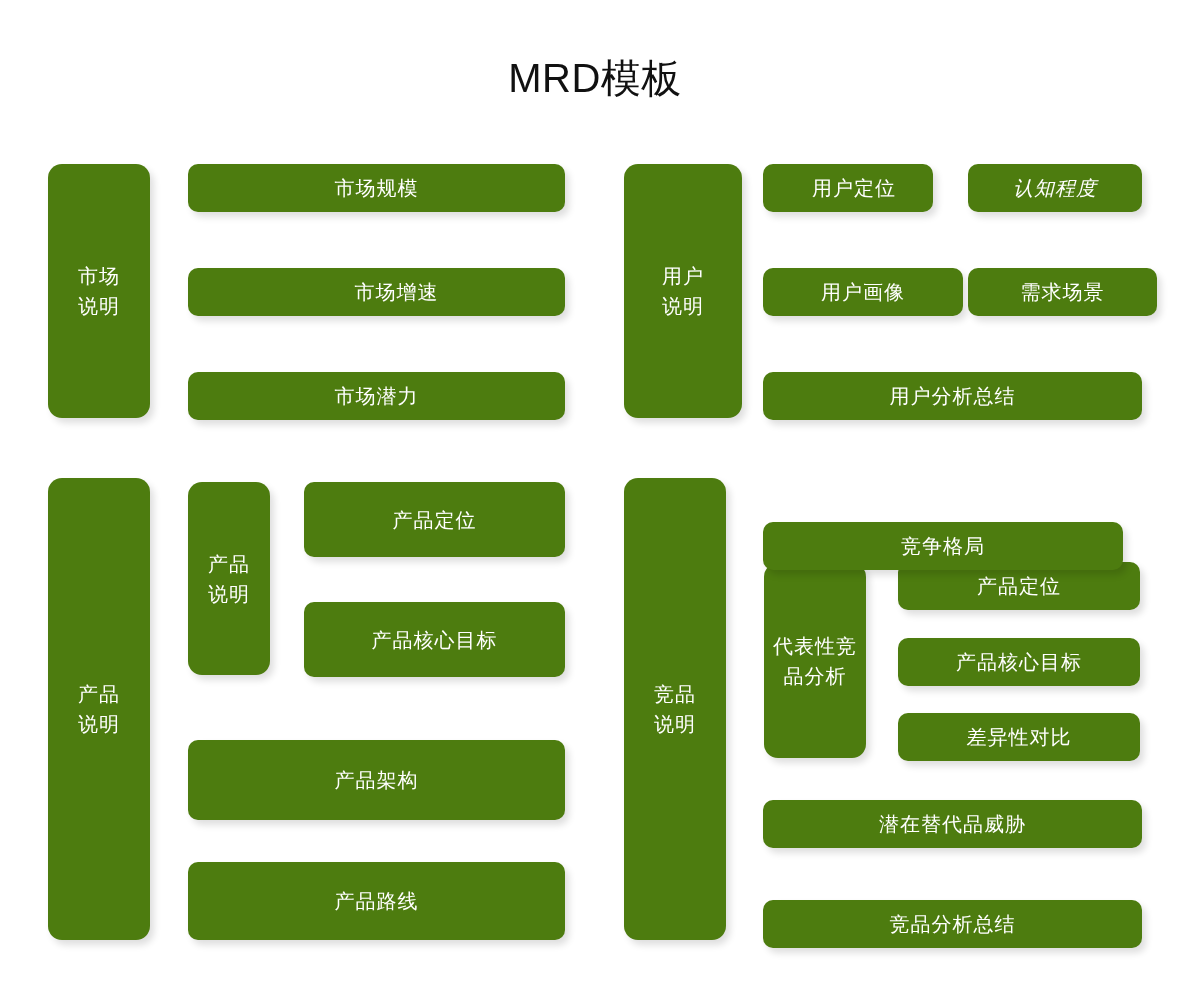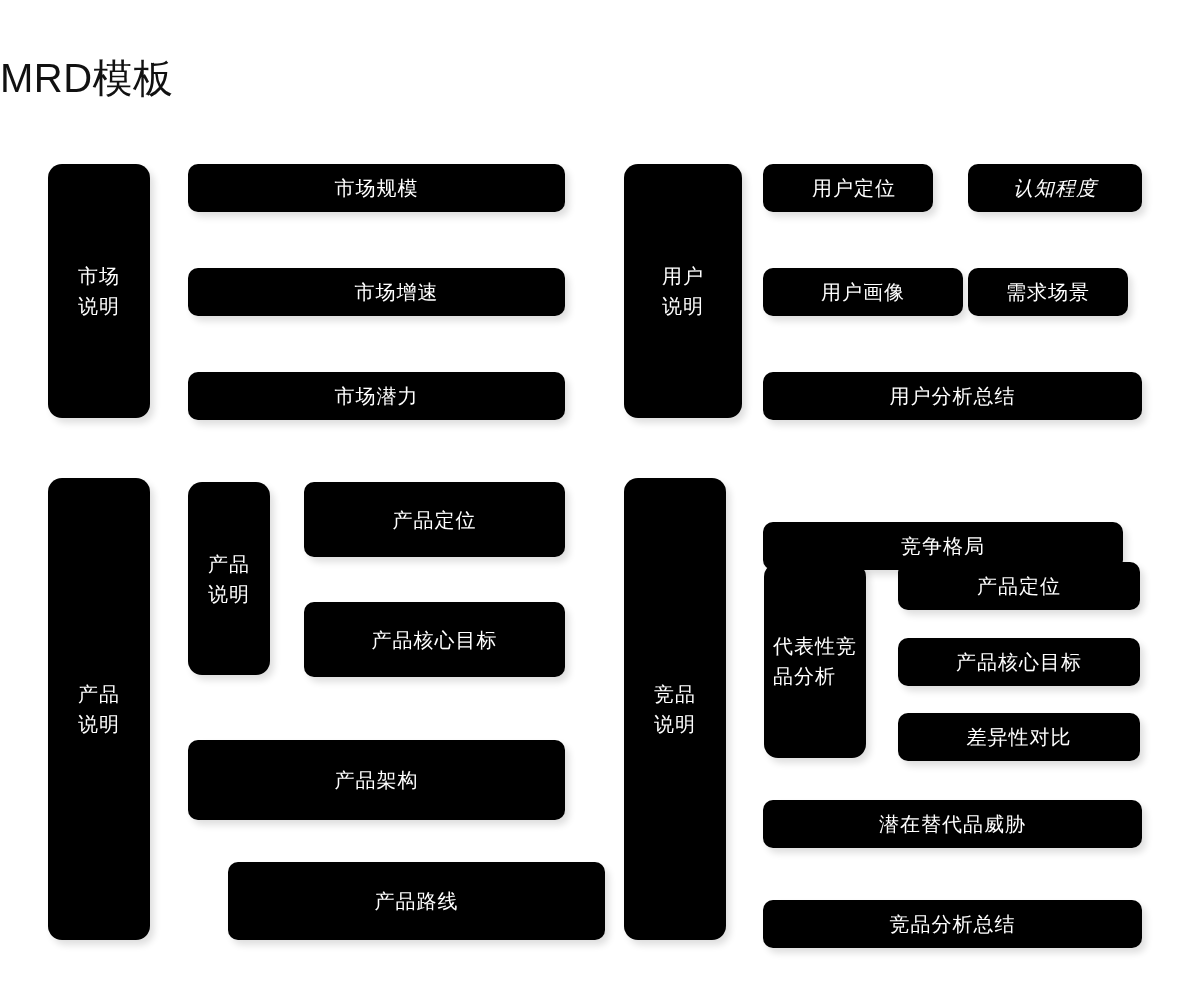--- a/index.html
+++ b/index.html
@@ -17,37 +17,37 @@
     position: relative;
     width: 1190px;
     height: 996px;
     background: #ffffff;
   }
   .title {
     position: absolute;
     left: 0;
     top: 52px;
     width: 1190px;
-    text-align: left;
+    text-align: center;
     font-size: 40px;
     line-height: 52px;
     color: #111111;
     font-weight: 400;
     letter-spacing: 0.5px;
   }
   .node {
     position: absolute;
     box-sizing: border-box;
-    background: #000000;
+    background: #4d7c0f;
     border-radius: 12px;
     color: #ffffff;
     display: flex;
     align-items: center;
     justify-content: center;
-    text-align: left;
+    text-align: center;
     font-size: 20px;
     line-height: 30px;
     font-weight: 400;
     letter-spacing: 1px;
     box-shadow: 4px 5px 7px rgba(0, 0, 0, 0.13);
     white-space: pre-line;
     padding: 0 6px;
   }
   .node.bar {
     border-radius: 10px;
@@ -65,30 +65,30 @@
       <div class="node tall" style="left: 48px; top: 164px; width: 102px; height: 254px;">市场
 说明</div>
       <div class="node bar" style="left: 188px; top: 164px; width: 377px; height: 48px;">市场规模</div>
       <div class="node bar" style="left: 188px; top: 268px; width: 377px; height: 48px; padding-left: 46px;">市场增速</div>
       <div class="node bar" style="left: 188px; top: 372px; width: 377px; height: 48px;">市场潜力</div>
       <div class="node tall" style="left: 624px; top: 164px; width: 118px; height: 254px;">用户
 说明</div>
       <div class="node bar" style="left: 763px; top: 164px; width: 170px; height: 48px; padding-left: 18px;">用户定位</div>
       <div class="node bar" style="left: 968px; top: 164px; width: 174px; height: 48px; font-style: italic;">认知程度</div>
       <div class="node bar" style="left: 763px; top: 268px; width: 200px; height: 48px;">用户画像</div>
-      <div class="node bar" style="left: 968px; top: 268px; width: 160px; height: 48px;">需求场景</div>
+      <div class="node bar" style="left: 968px; top: 268px; width: 189px; height: 48px;">需求场景</div>
       <div class="node bar" style="left: 763px; top: 372px; width: 379px; height: 48px;">用户分析总结</div>
       <div class="node tall" style="left: 48px; top: 478px; width: 102px; height: 462px;">产品
 说明</div>
       <div class="node tall" style="left: 188px; top: 482px; width: 82px; height: 193px;">产品
 说明</div>
       <div class="node bar" style="left: 304px; top: 482px; width: 261px; height: 75px;">产品定位</div>
       <div class="node bar" style="left: 304px; top: 602px; width: 261px; height: 75px;">产品核心目标</div>
       <div class="node bar" style="left: 188px; top: 740px; width: 377px; height: 80px;">产品架构</div>
-      <div class="node bar" style="left: 188px; top: 862px; width: 377px; height: 78px; margin-left: 40px;">产品路线</div>
+      <div class="node bar" style="left: 188px; top: 862px; width: 377px; height: 78px;">产品路线</div>
       <div class="node tall" style="left: 624px; top: 478px; width: 102px; height: 462px;">竞品
 说明</div>
       <div class="node tall" style="left: 764px; top: 563px; width: 102px; height: 195px;">代表性竞
 品分析</div>
       <div class="node bar" style="left: 898px; top: 562px; width: 242px; height: 48px;">产品定位</div>
       <div class="node bar" style="left: 898px; top: 638px; width: 242px; height: 48px;">产品核心目标</div>
       <div class="node bar" style="left: 898px; top: 713px; width: 242px; height: 48px;">差异性对比</div>
       <div class="node bar" style="left: 763px; top: 482px; width: 360px; height: 48px; margin-top: 40px;">竞争格局</div>
       <div class="node bar" style="left: 763px; top: 800px; width: 379px; height: 48px;">潜在替代品威胁</div>
       <div class="node bar" style="left: 763px; top: 900px; width: 379px; height: 48px;">竞品分析总结</div>

